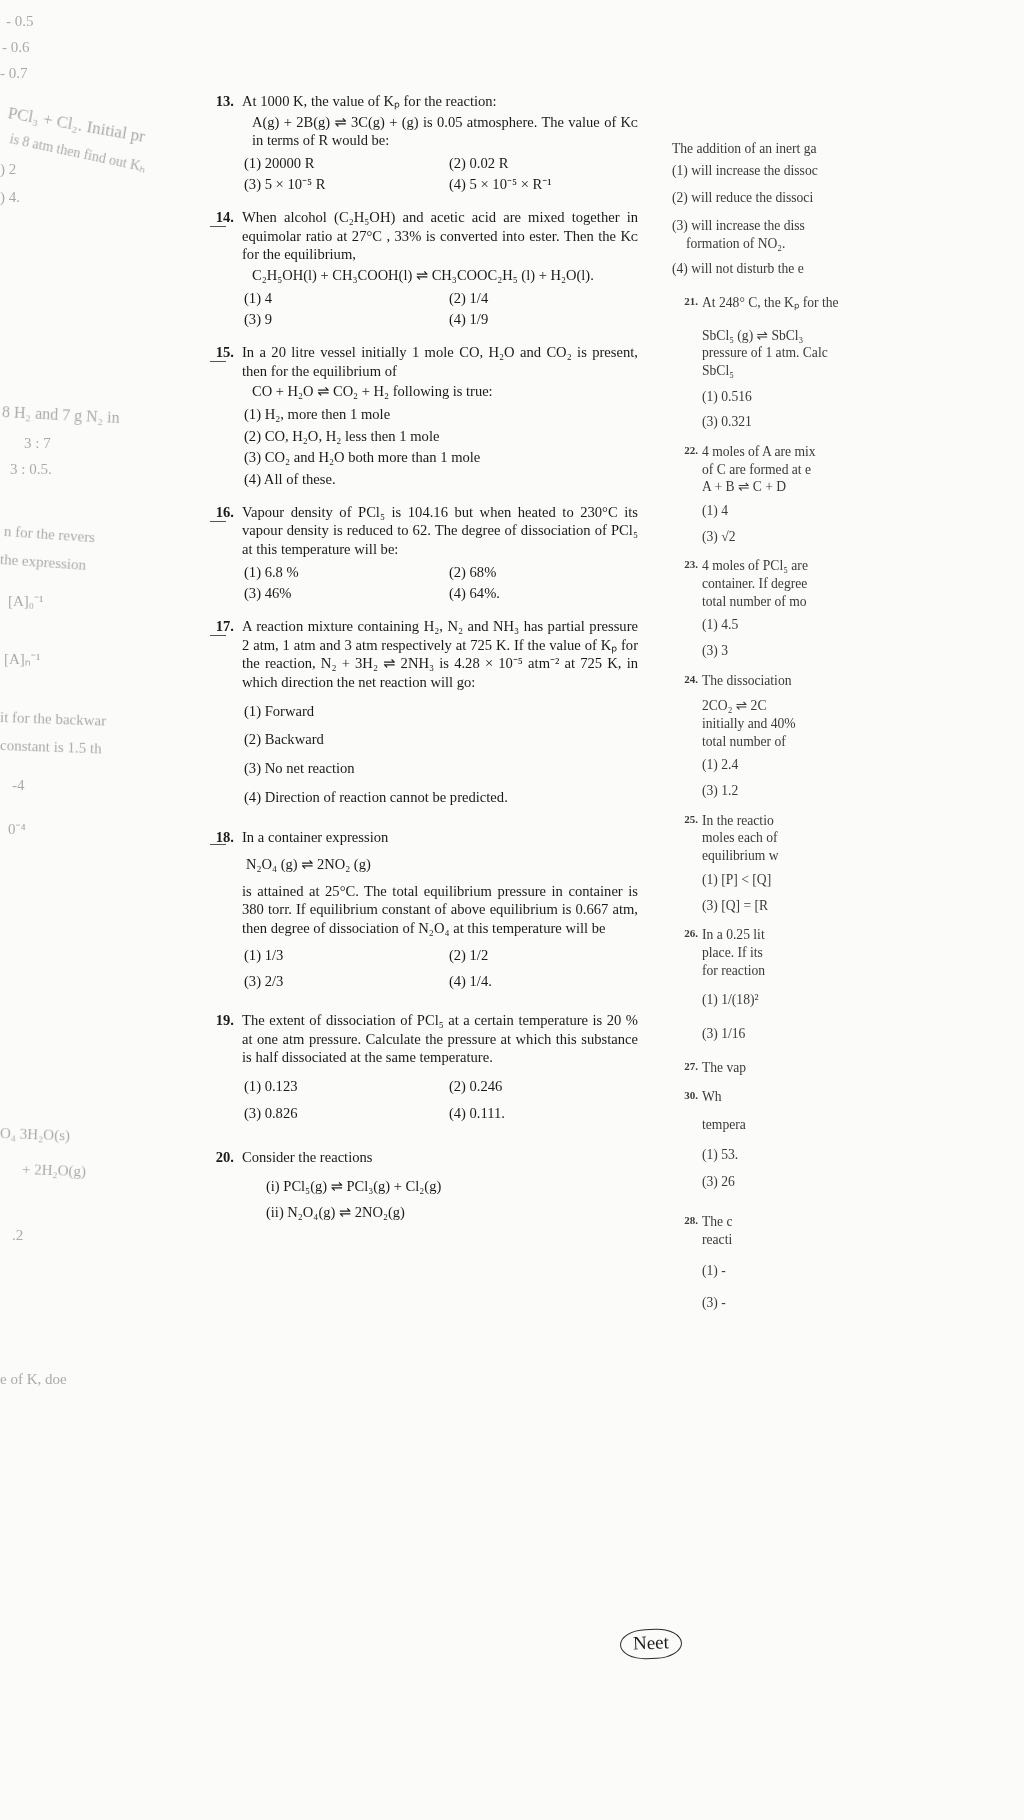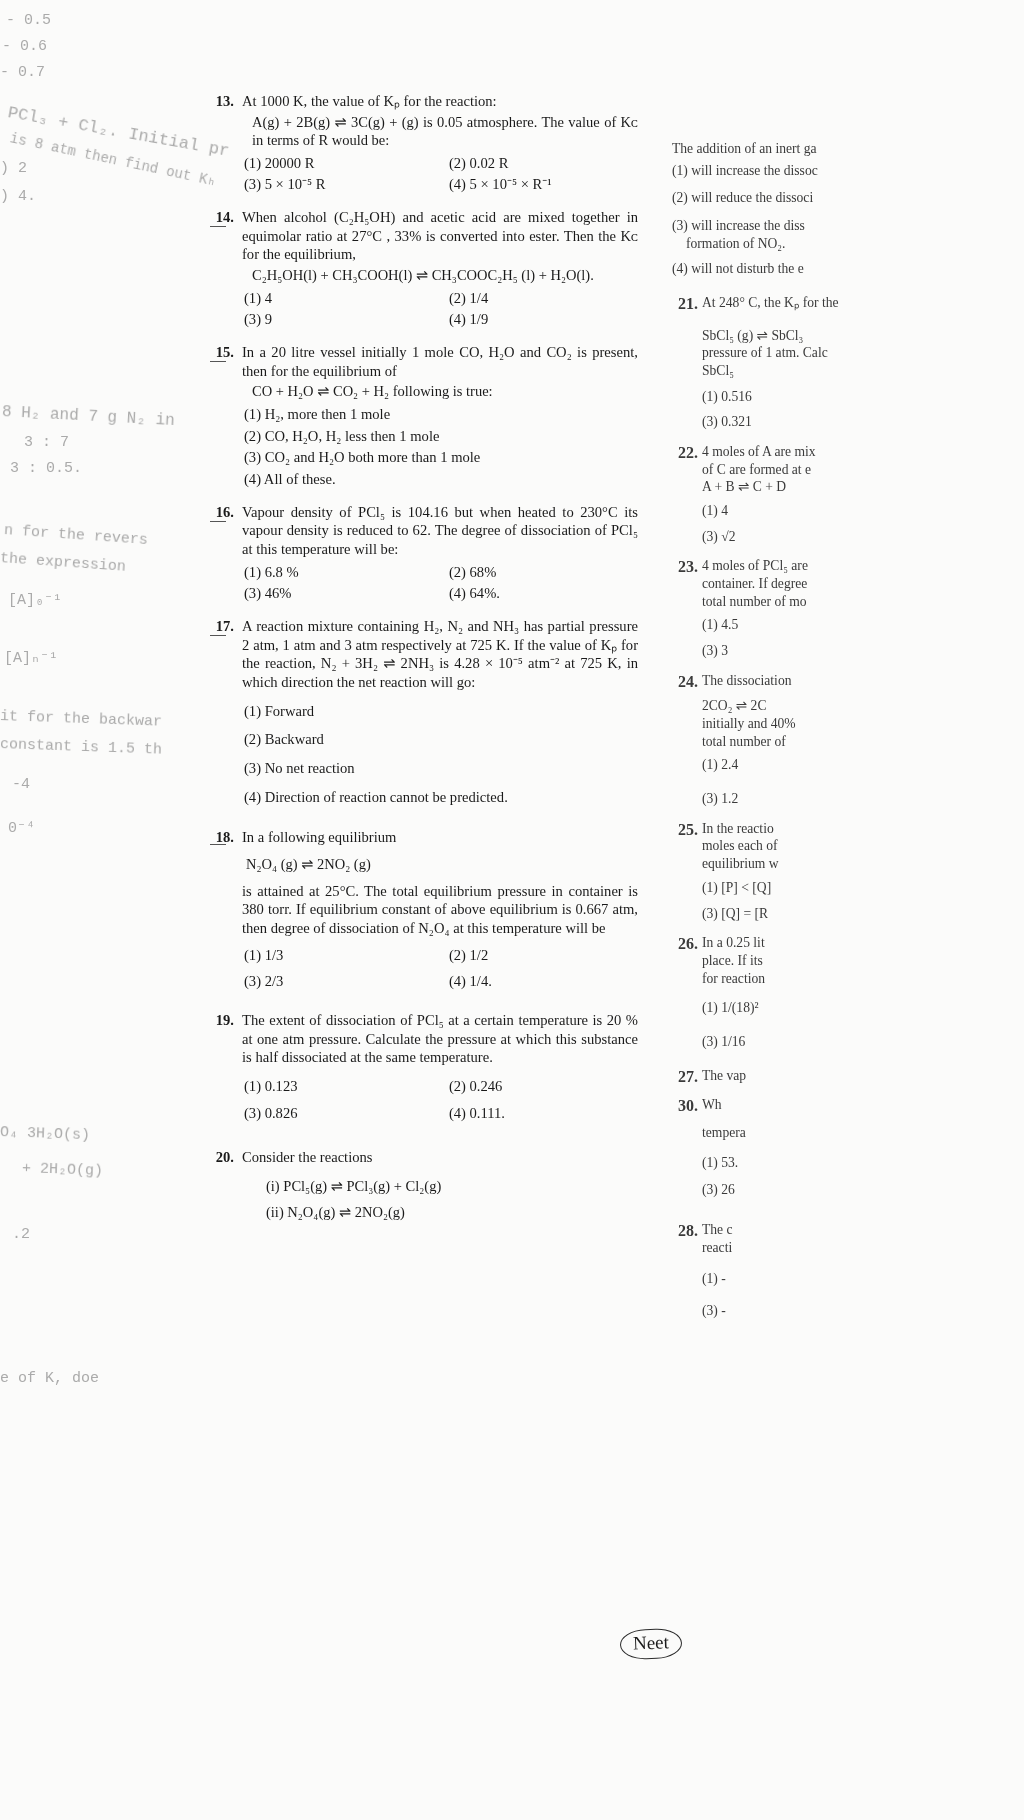--- a/index.html
+++ b/index.html
@@ -24,21 +24,21 @@
   .left-margin {
     position: absolute;
     left: 0;
     top: 0;
     width: 200px;
     height: 1820px;
     color: #8b8b8b;
     font-size: 15px;
     line-height: 1.5;
     opacity: .72;
-    font-family: Liberation Mono, monospace;
+    font-family: Liberation Serif, serif;
   }
   .lm {
     position: absolute;
     white-space: nowrap;
     transform-origin: left center;
   }
   .lm.blur { filter: blur(.3px); }
 
   
   .col-main {
@@ -93,21 +93,21 @@
     margin-bottom: 3px;
   }
   .opt {
     flex: 0 0 52%;
     font-size: 14.6px;
   }
   .opt.wide { flex: 0 0 100%; }
 
   
   .col-right .q { font-size: 13.6px; line-height: 1.3; margin-bottom: 12px; }
-  .col-right .qnum { font-size: 16px; }
+  .col-right .qnum { font-size: 11px; }
   .col-right .qbody { margin-left: 30px; }
 
   .clip {
     overflow: hidden;
     white-space: nowrap;
   }
   .note-circle {
     position: absolute;
     left: 620px;
     top: 1629px;
@@ -249,21 +249,21 @@
               <div class="opt wide">(4) Direction of reaction cannot be predicted.</div>
             </div>
         </div>
       </div>
     </div>
 
     <div class="q" style="margin-top:22px">
       <div class="qnum">18.</div>
       <div class="dash" style="top:16px"></div>
       <div class="qbody">
-        <div>In a following equilibrium</div>
+        <div>In a container expression</div>
         <div class="eq" style="margin:8px 0 8px 4px">N₂O₄ (g) ⇌ 2NO₂ (g)</div>
         <div>is attained at 25°C. The total equilibrium pressure in container is 380 torr. If equilibrium constant of above equilibrium is 0.667 atm, then degree of dissociation of N₂O₄ at this temperature will be</div>
         <div class="opts" style="margin-top:8px">
           <div class="optrow">
             <div class="opt">(1) 1/3</div>
             <div class="opt">(2) 1/2</div>
           </div>
           <div class="optrow" style="margin-top:8px">
             <div class="opt">(3) 2/3</div>
             <div class="opt">(4) 1/4.</div>
@@ -348,21 +348,21 @@
     </div>
 
     <div class="q" style="margin-top:10px">
       <div class="qnum">24.</div>
       <div class="qbody">
         <div class="clip">The dissociation</div>
         <div class="clip" style="margin-top:8px">2CO₂ ⇌ 2C</div>
         <div class="clip">initially and 40%</div>
         <div class="clip">total number of</div>
         <div class="clip" style="margin-top:6px">(1) 2.4</div>
-        <div class="clip" style="margin-top:16px">(3) 1.2</div>
+        <div class="clip" style="margin-top:8px">(3) 1.2</div>
       </div>
     </div>
 
     <div class="q" style="margin-top:10px">
       <div class="qnum">25.</div>
       <div class="qbody">
         <div class="clip">In the reactio</div>
         <div class="clip">moles each of</div>
         <div class="clip">equilibrium w</div>
         <div class="clip" style="margin-top:6px">(1) [P] &lt; [Q]</div>

